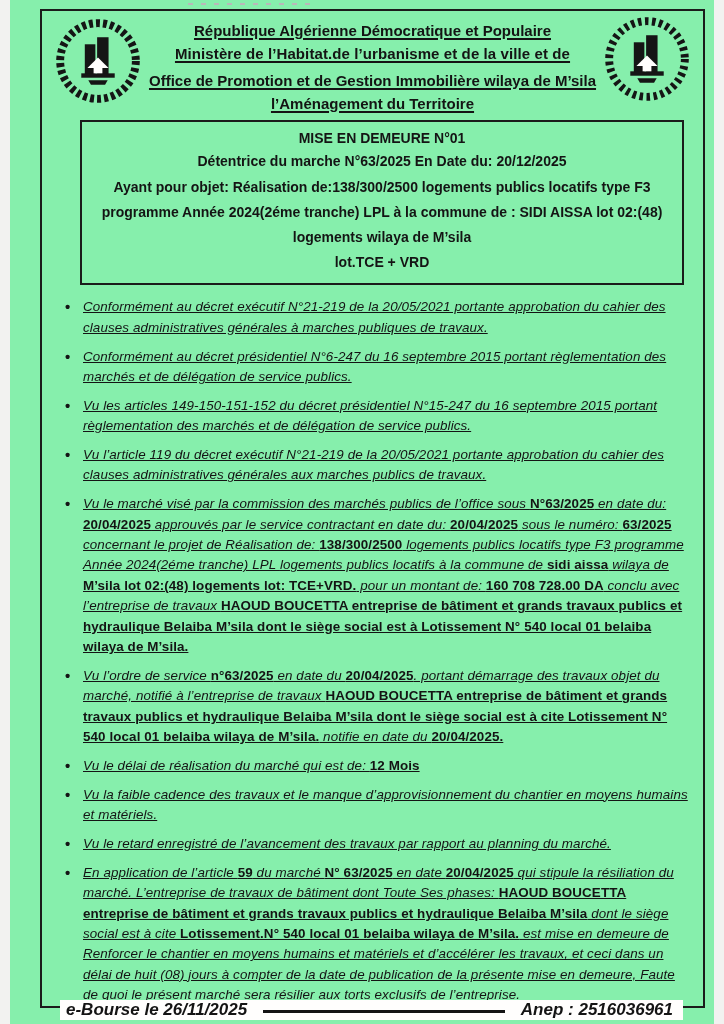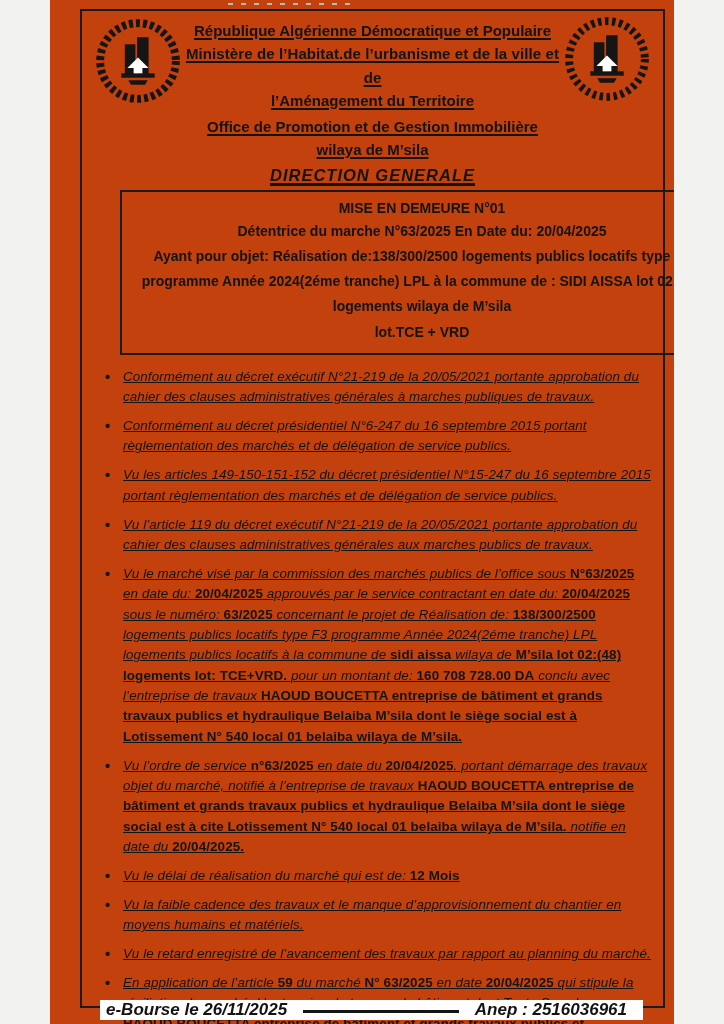--- a/index.html
+++ b/index.html
@@ -1,18 +1,18 @@
 <!DOCTYPE html>
 <html lang="fr"><head>
 <meta charset="utf-8">
 <style>
   html, body { margin:0; padding:0; background:#f2f2f0; }
   .page {
-    position:relative; width:624px; height:1024px; margin:0 auto;
-    background:#c2410c; color:#141414; overflow:hidden;
+    position:relative; width:704px; height:1024px; margin:0 auto;
+    background:#86efac; color:#141414; overflow:hidden;
     font-family:"Liberation Sans", sans-serif;
     -webkit-font-smoothing:antialiased;
   }
   
   .scan-artifact {
     position:absolute; top:3px; left:178px; width:130px; height:2px;
     background:repeating-linear-gradient(90deg,#b9b9b9 0 5px, transparent 5px 13px);
   }
   .doc {
     position:absolute; left:30px; top:9px; right:9px; bottom:16px;
@@ -55,21 +55,21 @@
     font-style:normal; font-weight:bold; font-size:15px;
   }
   ul.clauses .b { font-weight:bold; font-style:normal; }
   
   .footer {
     position:absolute; left:18px; right:20px; bottom:-14px;
     display:flex; align-items:center; background:#fffefd; padding:0 6px;
     font-weight:bold; font-style:italic; font-size:17px; white-space:nowrap;
   }
   .footer-line { flex:1 1 auto; border-top:3px solid #141414; margin:2px 16px 0 16px; }
-  .footer-right { margin-right:10px; }
+  .footer-right { margin-right:4px; }
 </style>
 </head>
 <body>
 
 <div class="page">
   <div class="scan-artifact"></div>
 
   <div class="doc">
 
     <div class="header">
@@ -85,23 +85,22 @@
           <g fill="#fffefd">
             <path d="M50 46 l12 12 h-24 z"></path>
             <rect x="45" y="56" width="10" height="8"></rect>
           </g>
         </svg>
       </div>
 
       <div class="header-text">
         <div class="h-line">République Algérienne Démocratique et  Populaire</div>
         <div class="h-line ministry">Ministère  de l’Habitat.de l’urbanisme et de la ville et de</div>
+        <div class="h-line h-office">Office de Promotion et de Gestion Immobilière wilaya de M’sila</div>
         <div class="h-line">l’Aménagement du Territoire</div>
-        <div class="h-line h-office">Office de Promotion et de Gestion Immobilière wilaya de M’sila</div>
-        <div class="h-direction">DIRECTION  GENERALE</div>
       </div>
 
       <div class="seal right">
         <svg viewBox="0 0 100 100" aria-hidden="true">
           <circle cx="50" cy="50" r="43" fill="none" stroke="#151515" stroke-width="9" stroke-dasharray="4 4"></circle>
           <g fill="#151515">
             <rect x="35" y="31" width="12" height="35"></rect>
             <rect x="49" y="23" width="13" height="43"></rect>
             <rect x="31" y="64" width="38" height="5"></rect>
             <path d="M39 72 h22 l-3 5 h-16 z"></path>
@@ -109,21 +108,21 @@
           <g fill="#fffefd">
             <path d="M50 46 l12 12 h-24 z"></path>
             <rect x="45" y="56" width="10" height="8"></rect>
           </g>
         </svg>
       </div>
     </div>
 
     <div class="notice-box">
       <div class="nb-title">MISE EN DEMEURE N°01</div>
-      <div class="nb-line">Détentrice du marche N°63/2025 En Date du: 20/04/2025</div>
+      <div class="nb-line">Détentrice du marche N°63/2025 En Date du: 20/12/2025</div>
       <div class="nb-line">Ayant pour objet: Réalisation de:138/300/2500 logements publics locatifs type F3 programme Année 2024(2éme tranche) LPL à la commune de : SIDI AISSA lot 02:(48) logements  wilaya de M’sila</div>
       <div class="nb-line">lot.TCE + VRD</div>
     </div>
 
     <ul class="clauses">
       <li><span>Conformément au décret exécutif N°21-219 de la 20/05/2021 portante approbation du cahier des clauses administratives générales à marches publiques de travaux.</span></li>
       <li><span>Conformément au décret présidentiel N°6-247 du 16 septembre 2015 portant règlementation des marchés et de délégation de service  publics.</span></li>
       <li><span>Vu les articles 149-150-151-152 du décret présidentiel N°15-247 du 16 septembre 2015 portant règlementation des marchés et de délégation de service publics.</span></li>
       <li><span>Vu l’article 119 du décret exécutif N°21-219 de la 20/05/2021 portante approbation du cahier des clauses administratives générales aux  marches publics de travaux.</span></li>
       <li><span>Vu le marché visé par la commission des marchés publics de l’office sous </span><span class="b">N°63/2025</span><span>  en date du: </span><span class="b">20/04/2025</span><span> approuvés par le service contractant en date du: </span><span class="b">20/04/2025</span><span> sous le numéro: </span><span class="b">63/2025</span><span> concernant le projet de Réalisation de: </span><span class="b">138/300/2500</span><span> logements publics locatifs type F3 programme Année 2024(2éme tranche) LPL </span><span>logements publics locatifs à la commune de </span><span class="b">sidi aissa</span><span> wilaya de </span><span class="b">M’sila lot 02:(48) logements lot: TCE+VRD.</span><span> pour un montant de: </span><span class="b">160 708 728.00 DA</span><span> conclu avec l’entreprise de travaux  </span><span class="b">HAOUD BOUCETTA entreprise de bâtiment et grands travaux publics et hydraulique Belaiba M’sila dont le siège social est à Lotissement N° 540 local 01 belaiba wilaya de M’sila.</span></li>

